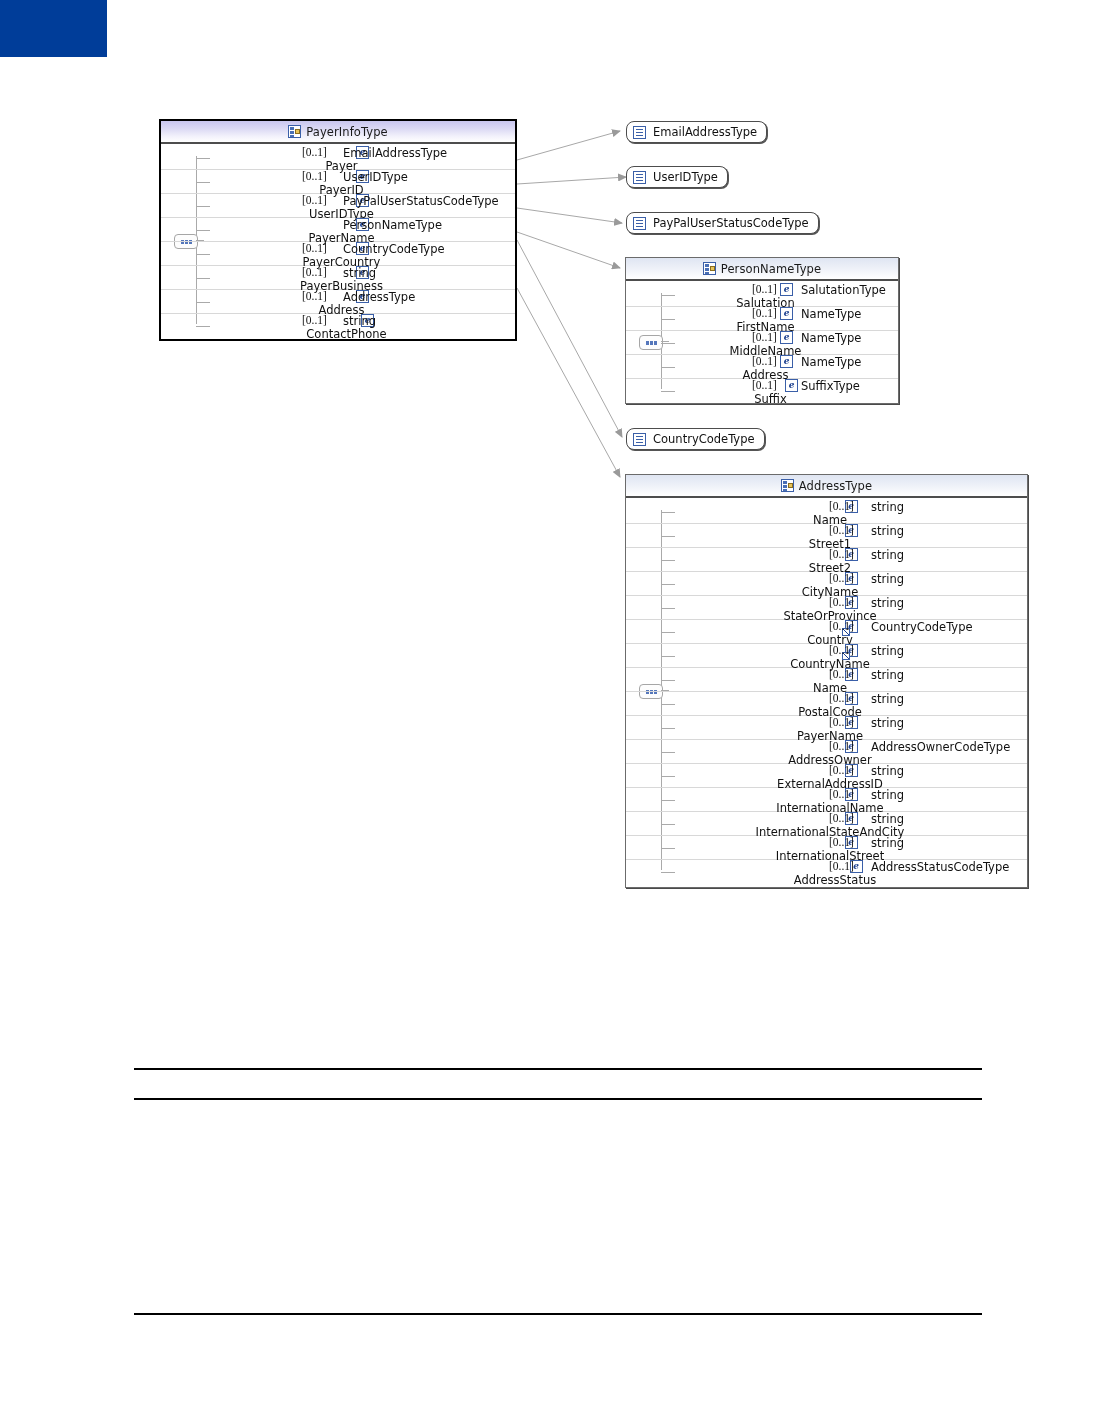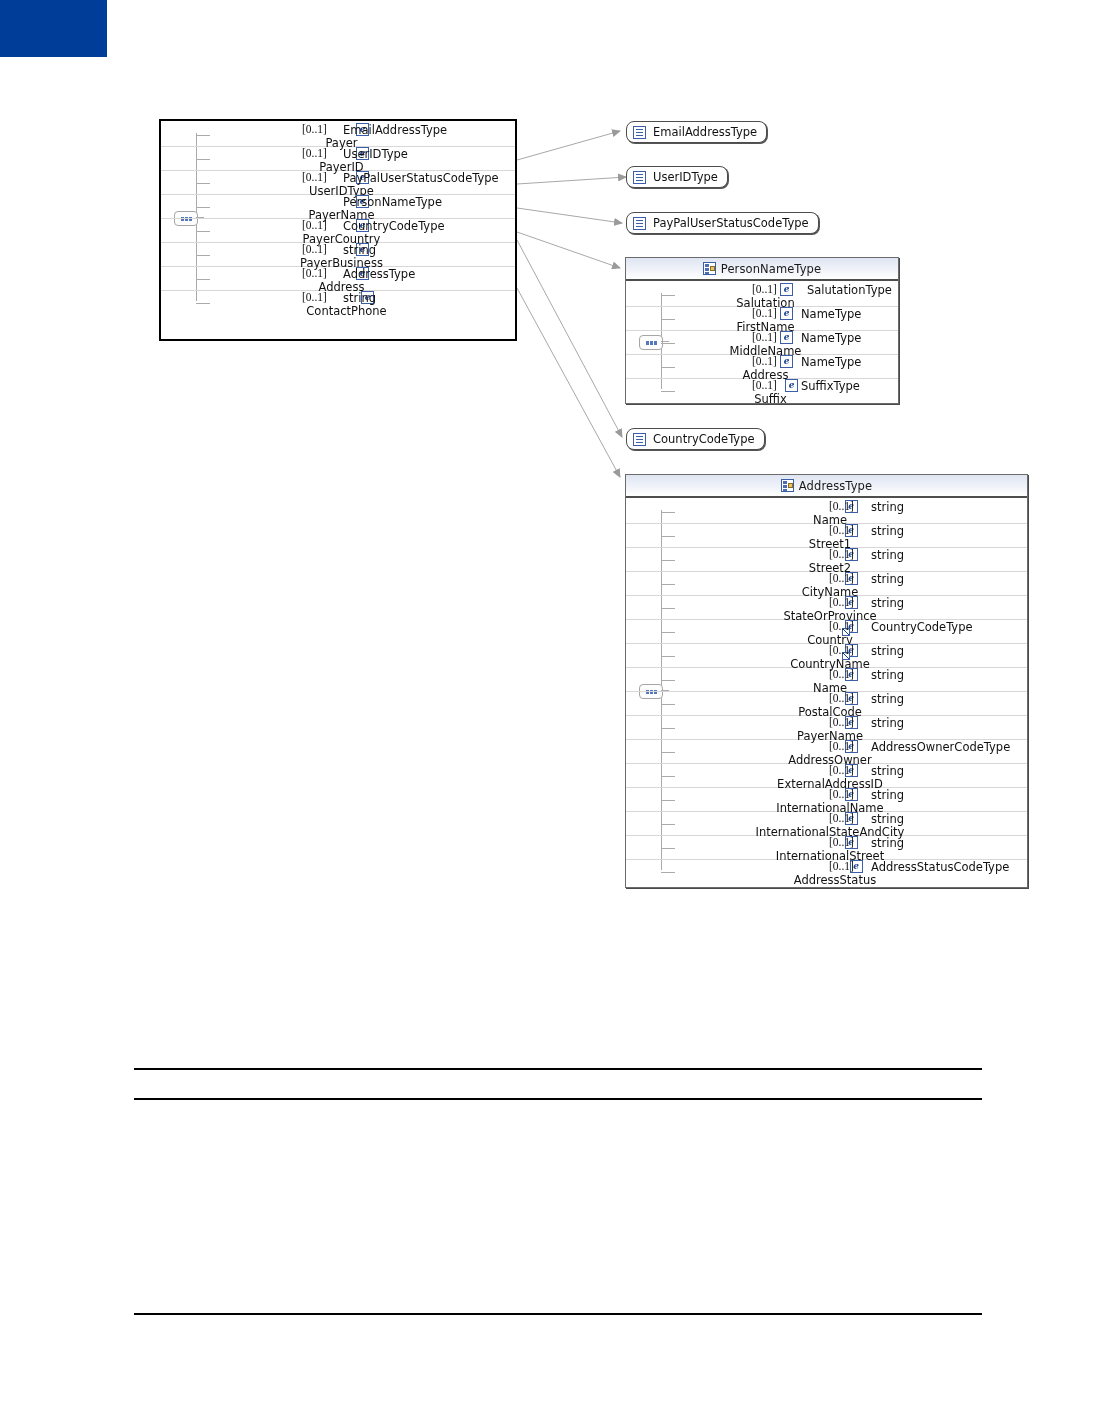--- a/index.html
+++ b/index.html
@@ -281,20 +281,29 @@
       <path d="M517,160 L620,131"></path>
       <path d="M517,184 L626,177"></path>
       <path d="M517,208 L622,223"></path>
       <path d="M517,232 L620,268"></path>
       <path d="M517,240 L622,437"></path>
       <path d="M517,288 L620,477"></path>
     </g>
   </svg>
 
   <div class="ctype ctype-outline" id="box-payerinfotype" style="left:159px; top:119px; width:358px; height:222px;">
+    <div class="ctype-head">
+      <span class="ctype-icon">
+        <i class="blk b1"></i>
+          <i class="blk b2"></i>
+          <i class="blk b3"></i>
+          <i class="blk b4"></i>
+      </span>
+      <span class="ctype-title">PayerInfoType</span>
+    </div>
     <div class="ctype-body">
       <div class="tree">
         <div class="tree-vline" style="top:12px; height:168px;"></div>
         <div class="seq-marker" style="top:90px;">
           <i></i>
             <i></i>
             <i></i>
         </div>
         <div class="seq-stub" style="top:96px;"></div>
       </div>
@@ -398,21 +407,21 @@
             <i></i>
         </div>
         <div class="seq-stub" style="top:60px;"></div>
       </div>
       <div id="rows-personnametype">
           <div class="row">
             <div class="row-branch"></div>
             <span class="eicon"></span>
             <span class="rname">Salutation</span>
             <span class="rcard" style="left: 126px;">[0..1]</span>
-            <span class="rtype" style="left: 181px;">SalutationType</span>
+            <span class="rtype" style="left: 175px;">SalutationType</span>
           </div>
           <div class="row">
             <div class="row-branch"></div>
             <span class="eicon"></span>
             <span class="rname">FirstName</span>
             <span class="rcard" style="left: 126px;">[0..1]</span>
             <span class="rtype" style="left: 175px;">NameType</span>
           </div>
           <div class="row">
             <div class="row-branch"></div>

